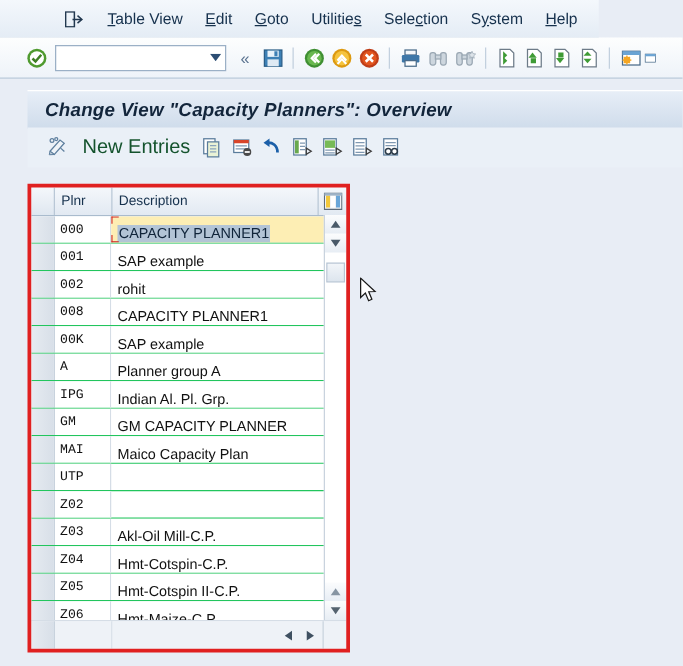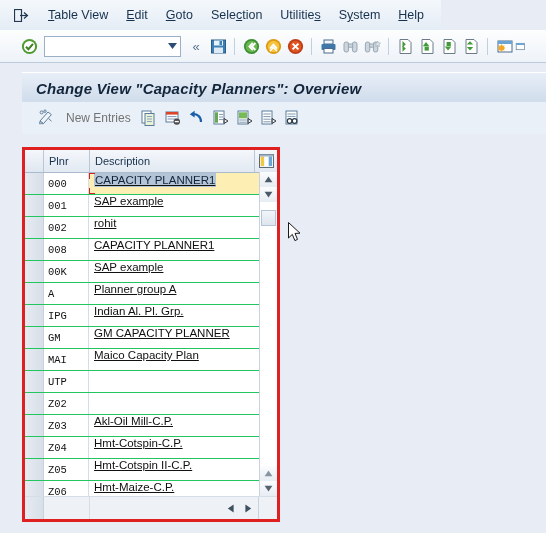--- a/index.html
+++ b/index.html
@@ -8,21 +8,21 @@
     font-family:"Liberation Sans","DejaVu Sans",sans-serif;
     font-size:12px;color:#1a1a1a;
     background:#e8edf5;
     position:relative;
   }
   
   #menubar{
     position:absolute;left:0;top:0;width:441px;height:30px;
     background:linear-gradient(to bottom,#f4f8fc 0%,#e4ecf5 100%);
     border-bottom:1px solid #c3d2e2;
-    display:flex;align-items:center;
+    display:flex;align-items:center;padding-left:38px;
   }
   #menu-sysicon{margin-left:14px;margin-right:10px;display:flex;align-items:center;}
   .menu-item{
     padding:3px 9px;font-size:12.5px;color:#16314d;white-space:nowrap;cursor:default;
   }
   .menu-item span.acc{text-decoration:underline;}
   
   #toolbar{
     position:absolute;left:0;top:30px;width:546px;height:32px;
     background:linear-gradient(to bottom,#fdfefe 0%,#eef3f9 100%);
@@ -51,21 +51,21 @@
   }
   #titlebar .txt{
     font-weight:bold;font-style:italic;font-size:15px;color:#12253b;margin-left:14px;letter-spacing:.2px;
   }
   
   #apptoolbar{
     position:absolute;left:22px;top:102px;width:524px;height:32px;
     background:#eaf0f7;display:flex;align-items:center;
   }
   #apptoolbar .ab-btn{height:24px;display:flex;align-items:center;justify-content:center;padding:0 3px;}
-  #newentries-label{font-size:12px;color:#737373;padding:0 6px;white-space:nowrap;}
+  #newentries-label{font-size:16px;color:#14532d;padding:0 6px;white-space:nowrap;}
   
   #redbox{
     position:absolute;left:22px;top:147px;width:258px;height:375px;
     border:3px solid #e02020;box-sizing:border-box;pointer-events:none;z-index:40;
   }
   
   #tablewrap{
     position:absolute;left:25px;top:150px;width:252px;height:369px;
     background:#ffffff;box-sizing:border-box;overflow:hidden;
   }
@@ -84,22 +84,22 @@
   .cell-sel{
     width:18px;border-right:1px solid #c8d2dd;
     background:linear-gradient(to right,#e6ebf1,#d8dfe8);
   }
   .cell-plnr{
     width:45px;border-right:1px solid #d5dde6;display:flex;align-items:center;
     font-family:"Liberation Mono","DejaVu Sans Mono",monospace;font-size:10.5px;color:#111;
     padding-left:4px;box-sizing:border-box;background:#ffffff;
   }
   .cell-desc{
-    flex:1;display:flex;align-items:flex-start;font-size:11.5px;color:#111;
-    padding-left:5px;box-sizing:border-box;background:#ffffff;overflow:hidden;white-space:nowrap;text-decoration:underline;
+    flex:1;display:flex;align-items:flex-end;font-size:11.5px;color:#111;
+    padding-left:5px;box-sizing:border-box;background:#ffffff;overflow:hidden;white-space:nowrap;
   }
   .row.focused .cell-desc{background:#fdeeb4;position:relative;}
   .row.focused .cell-desc .seltext{background:#b3c4d6;color:#10243a;padding:1px 1px;}
   .fcorner{position:absolute;width:5px;height:5px;border-color:#d02020;border-style:solid;}
   .fc-tl{left:0;top:0;border-width:1px 0 0 1px;}
   .fc-tr{right:0;top:0;border-width:1px 1px 0 0;}
   .fc-bl{left:0;bottom:0;border-width:0 0 1px 1px;}
   .fc-br{right:0;bottom:0;border-width:0 1px 1px 0;}
   
   #vscroll{
@@ -136,22 +136,22 @@
   <div id="menu-sysicon">
     <svg width="15" height="13" viewBox="0 0 15 13">
       <rect x="0.5" y="0.5" width="7" height="12" fill="none" stroke="#22384f" stroke-width="1.2"></rect>
       <line x1="6" y1="6.5" x2="13" y2="6.5" stroke="#22384f" stroke-width="1.2"></line>
       <polyline points="10,3.5 13.5,6.5 10,9.5" fill="none" stroke="#22384f" stroke-width="1.2"></polyline>
     </svg>
   </div>
   <div class="menu-item"><span class="acc">T</span><span>able View</span></div>
   <div class="menu-item"><span class="acc">E</span><span>dit</span></div>
   <div class="menu-item"><span class="acc">G</span><span>oto</span></div>
+  <div class="menu-item"><span>Utilitie</span><span class="acc">s</span></div>
   <div class="menu-item"><span>Sele</span><span class="acc">c</span><span>tion</span></div>
-  <div class="menu-item"><span>Utilitie</span><span class="acc">s</span></div>
   <div class="menu-item"><span>S</span><span class="acc">y</span><span>stem</span></div>
   <div class="menu-item"><span class="acc">H</span><span>elp</span></div>
 </div>
 
 <div id="toolbar">
   <div style="width:18px"></div>
   <div class="tb-btn">
     <svg width="17" height="17" viewBox="0 0 17 17">
       <circle cx="8.5" cy="8.5" r="7.6" fill="#4f9a2f"></circle>
       <circle cx="8.5" cy="8.5" r="5.6" fill="#ffffff"></circle>

